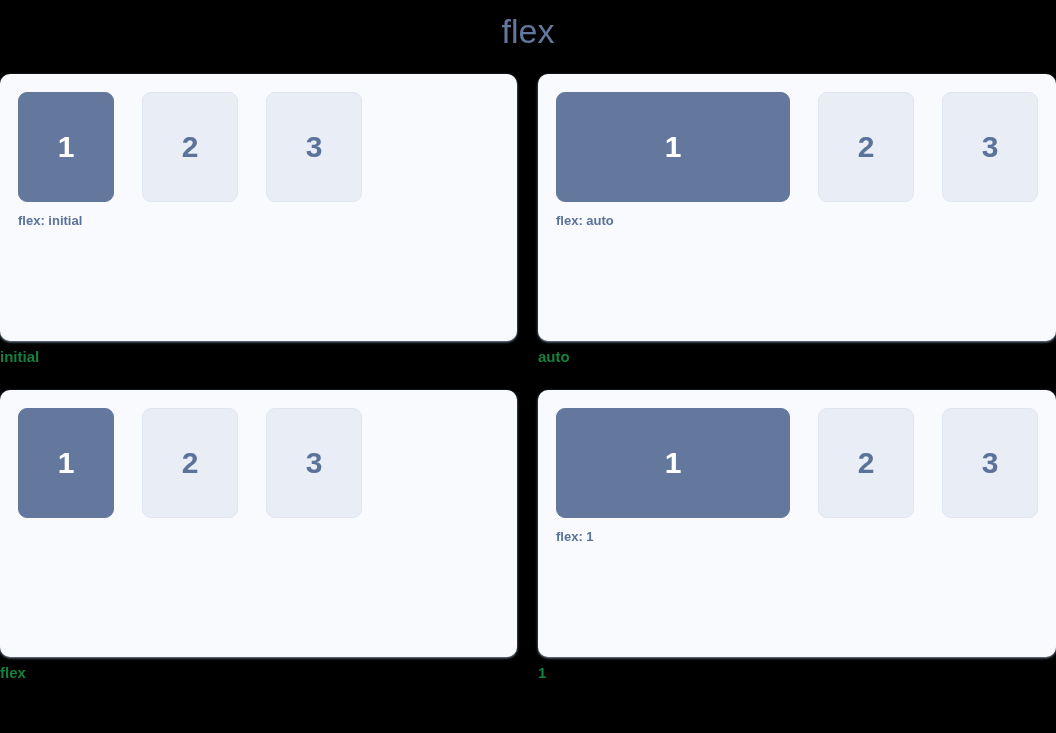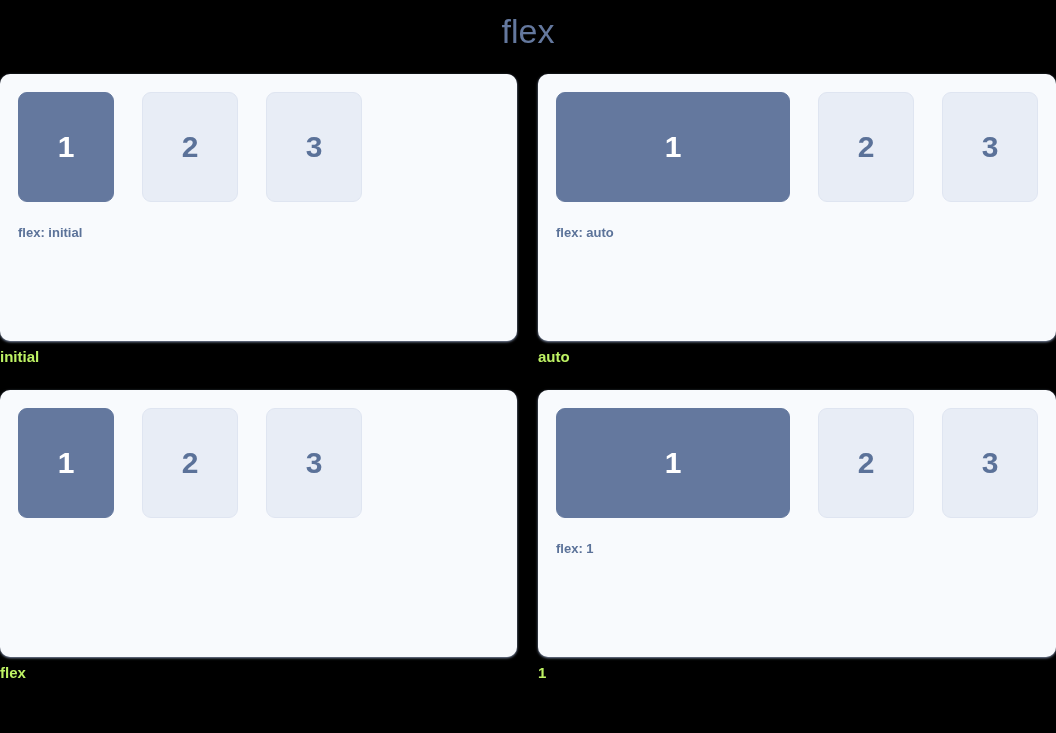--- a/index.html
+++ b/index.html
@@ -82,30 +82,30 @@
     color: #ffffff;
     border: 1px solid #64789e;
   }
   
   .box.primary.v-initial { flex: initial; }
   .box.primary.v-auto    { flex: auto; }
   .box.primary.v-none    { flex: none; }
   .box.primary.v-one     { flex: 1; }
 
   .box-note {
-    margin-top: 23px;
+    margin-top: 11px;
     color: #5b7299;
     font-size: 13px;
     font-weight: bold;
   }
 
   
   .panel-caption {
     margin-top: 8px;
-    color: #bef264;
+    color: #15803d;
     font-size: 15px;
     font-weight: bold;
     line-height: 1;
   }
 </style>
 </head>
 <body>
 
 <h1 class="page-title">flex</h1>
 

